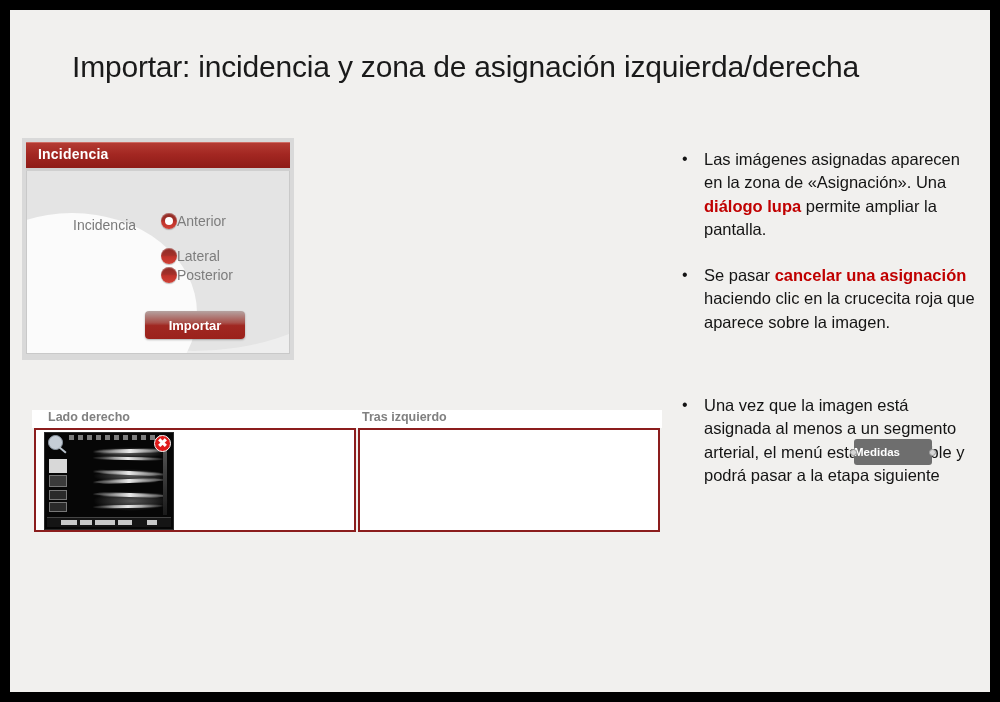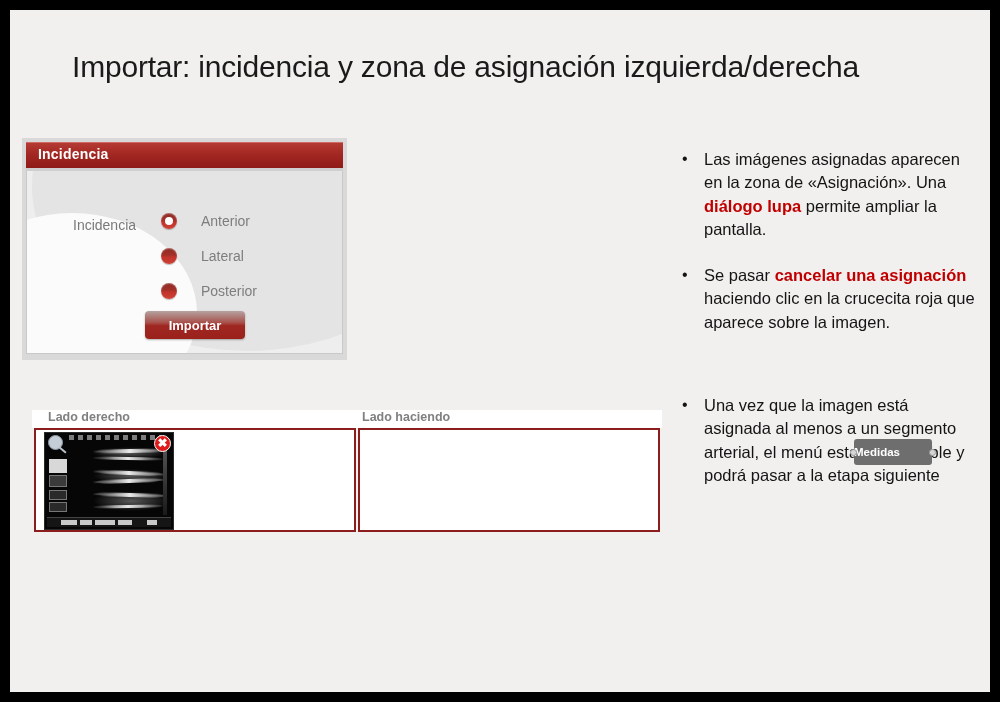--- a/index.html
+++ b/index.html
@@ -25,21 +25,21 @@
     font-size:30px;
     color:#1a1a1a;
     letter-spacing:-0.2px;
     white-space:nowrap;
   }
 
   
   #dialog{
     position:absolute;
     left:12px;top:128px;
-    width:325px;height:222px;
+    width:272px;height:222px;
     background:#d9d9d9;
     box-sizing:border-box;
     padding:4px 4px 8px 4px;
     text-decoration:underline;
   }
   #dialog-titlebar{
     position:relative;
     height:26px;
     background:linear-gradient(to bottom,#b43b33 0%,#a32722 45%,#8e1b17 100%);
     border-top:1px solid #cf6b63;
@@ -102,21 +102,21 @@
   }
   .radio-dot.checked::after{
     content:"";
     position:absolute;
     left:4px;top:4px;
     width:8px;height:8px;
     border-radius:50%;
     background:#ffffff;
   }
   .radio-label{
-    margin-left:24px;
+    margin-left:0;
     font-size:14px;
     color:#7d7d7d;
   }
   #validar-btn{
     position:absolute;
     left:118px;top:140px;
     width:100px;height:28px;
     border-radius:4px;
     background:linear-gradient(to bottom,#b5a3a1 0%,#a8504a 42%,#a02822 52%,#9b211b 100%);
     box-shadow:0 1px 2px rgba(0,0,0,.3);
@@ -335,21 +335,21 @@
       <div id="field-label">Incidencia</div>
 
       <div class="radio-row" style="top:42px">
         <span class="radio-dot checked"></span>
         <span class="radio-label">Anterior</span>
       </div>
       <div class="radio-row" style="top:77px">
         <span class="radio-dot"></span>
         <span class="radio-label">Lateral</span>
       </div>
-      <div class="radio-row" style="top:112px">
+      <div class="radio-row" style="top:96px">
         <span class="radio-dot"></span>
         <span class="radio-label">Posterior</span>
       </div>
 
       <div id="validar-btn">Importar</div>
     </div>
   </div>
 
 
   <div id="bullets">
@@ -372,21 +372,21 @@
     <div id="medidas-btn">
       <span class="handle left"></span>
       <span>Medidas</span>
       <span class="handle right"></span>
     </div>
   </div>
 
   <div id="zone">
     <div id="zone-headers">
       <span class="zone-header-label" id="hdr-right">Lado derecho</span>
-      <span class="zone-header-label" id="hdr-left">Lado haciendo</span>
+      <span class="zone-header-label" id="hdr-left">Tras izquierdo</span>
     </div>
 
     <div class="zone-box" id="box-right">
       <div id="thumb">
         <div id="us-toptext"></div>
 
         <div class="us-sidebtn" style="top:26px;height:14px;"></div>
         <div class="us-sidedark" style="top:42px;height:12px;"></div>
         <div class="us-sidedark" style="top:57px;height:10px;background:#2a2a2a;"></div>
         <div class="us-sidedark" style="top:69px;height:10px;background:#2a2a2a;"></div>

